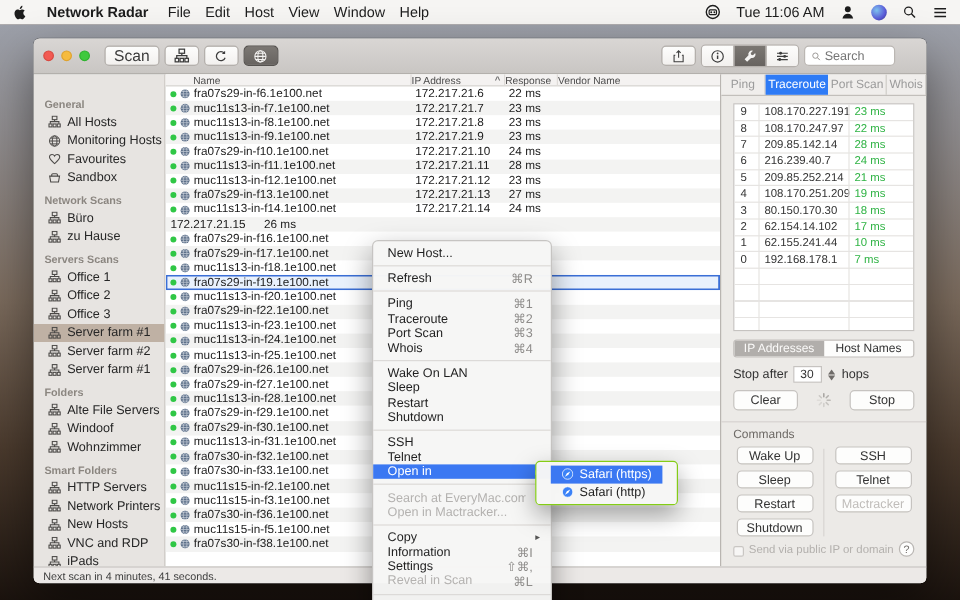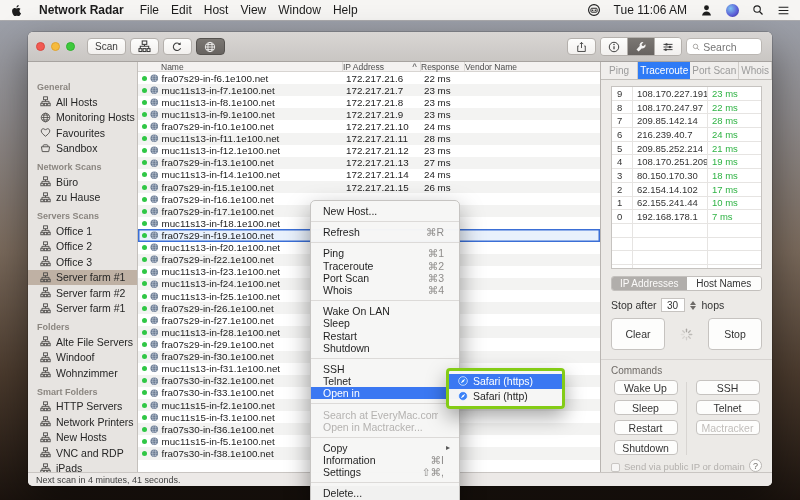--- a/index.html
+++ b/index.html
@@ -20,27 +20,27 @@
     background:#ecebe9;box-shadow:0 18px 40px rgba(0,0,0,.45),0 0 0 0.5px rgba(0,0,0,.3);display:flex;flex-direction:column;overflow:hidden}
   .toolbar{height:30px;flex:0 0 30px;background:linear-gradient(#d9d6d4,#c9c6c3);border-bottom:1px solid #a7a3a0;
     display:flex;align-items:center;padding:0 6px;gap:4px}
   .lights{display:flex;gap:6px;margin:0 8px 0 2px}
   .light{width:9px;height:9px;border-radius:50%}
   .light.red{background:#f25a52;border:0.5px solid #d94a42}
   .light.yellow{background:#f6bb3e;border:0.5px solid #dca register:1}
   .light.yellow{background:#f6bb3e;border:0.5px solid #dfa32f}
   .light.green{background:#3fc93d;border:0.5px solid #2fb32f}
   .tbtn{height:17px;min-width:29px;border:1px solid #b4b0ac;border-radius:4px;background:linear-gradient(#fdfdfc,#f2f0ee);
-    display:flex;align-items:center;justify-content:center;font-size:10px;color:#3c3c3c;padding:0 7px}
+    display:flex;align-items:center;justify-content:center;font-size:13px;color:#3c3c3c;padding:0 7px}
   .tbtn.dark{background:linear-gradient(#7b7773,#676360);border-color:#55524f;color:#f4f3f2}
   .tspacer{flex:1}
   .seg3{display:flex;border:1px solid #b4b0ac;border-radius:4px;overflow:hidden}
   .seg3 .tbtn{border:none;border-radius:0;min-width:26px}
   .seg3 .tbtn+.tbtn{border-left:1px solid #b4b0ac}
-  .searchf{width:76px;height:17px;background:#fff;border:1px solid #bbb7b3;border-radius:4px;display:flex;align-items:center;gap:3px;padding:0 5px;margin-right:4px}
+  .searchf{width:76px;height:17px;background:#fff;border:1px solid #bbb7b3;border-radius:4px;display:flex;align-items:center;gap:3px;padding:0 5px;margin-right:20px}
   .searchf input{border:none;outline:none;width:100%;font-size:10.5px;color:#333;background:transparent;font-family:inherit}
   
   .content{flex:1;display:flex;min-height:0}
   .sidebar{width:110px;flex:0 0 110px;background:#e7e4e1;border-right:1px solid #c4c0bc;overflow:hidden;padding-top:14px}
   .sec-title{font-size:9px;font-weight:bold;color:#8b8680;padding:6px 0 2px 9px}
   .side-item{height:15.5px;display:flex;align-items:center;gap:5px;padding-left:12px;font-size:10.5px;color:#262626;white-space:nowrap}
   .side-item svg{width:11px;height:11px;color:#4c4a48;flex:0 0 11px}
   .side-item.selected{background:#bfb1a4}
   
   .main{flex:1;display:flex;flex-direction:column;background:#fff;min-width:0}
@@ -81,21 +81,21 @@
   .seg2{margin:7px 10px 0;height:15px;display:flex;border:1px solid #c3c0bd;border-radius:3px;overflow:hidden;font-size:10px}
   .seg2 .opt{flex:1;display:flex;align-items:center;justify-content:center;background:#fdfdfc;color:#333}
   .seg2 .opt.selected{background:#b1aeab;color:#fbfaf9}
   .stoprow{margin:7px 10px 0;display:flex;align-items:center;font-size:10.5px;color:#333;gap:4px}
   .hopsbox{width:24px;height:14px;background:#fff;border:1px solid #c6c3c0;font-size:10px;display:flex;align-items:center;justify-content:center}
   .stepper{width:9px;height:14px;display:flex;flex-direction:column;gap:1px;justify-content:center}
   .stepper span{width:0;height:0;border-left:3.5px solid transparent;border-right:3.5px solid transparent;margin:0 auto}
   .stepper .up{border-bottom:4px solid #6e6b68}
   .stepper .down{border-top:4px solid #6e6b68}
   .btnrow{margin:6px 10px 0;display:flex;align-items:center}
-  .pbtn{height:32px;border:1px solid #c6c3c0;border-radius:4px;background:#fdfdfc;font-size:10.5px;color:#333;
+  .pbtn{height:17px;border:1px solid #c6c3c0;border-radius:4px;background:#fdfdfc;font-size:10.5px;color:#333;
         display:flex;align-items:center;justify-content:center}
   .btnrow .pbtn{width:54px}
   .btnrow .sp{flex:1;display:flex;justify-content:center}
   .hr-div{height:1px;background:#d6d3d0;margin-top:9px}
   .cmd-title{font-size:10px;color:#6e6a66;padding:5px 0 4px 10px}
   .cmd-cols{display:flex;padding:0 8px}
   .cmd-col{flex:1;display:flex;flex-direction:column;gap:5px;align-items:center}
   .cmd-col .pbtn{width:64px;height:15px}
   .pbtn.disabled{color:#c0bdba}
   .cmd-sep{width:1px;background:#d8d5d2;margin:2px 4px 0}
@@ -112,22 +112,22 @@
      border-radius:5px;box-shadow:0 10px 24px rgba(0,0,0,.4);padding:4px 0;z-index:50}
   .mi{height:12.2px;display:flex;align-items:center;padding:0 9px 0 12px;font-size:10.5px;color:#1f1f1f;white-space:nowrap}
   .mi .lbl{flex:1;overflow:hidden}
   .mi .sc{color:#8e8c8a;margin-left:6px}
   .mi .arr{margin-left:6px;font-size:8px;color:#555}
   .mi.highlighted{background:#3b78f2;color:#fff}
   .mi.highlighted .sc,.mi.highlighted .arr{color:#fff}
   .mi.disabled{color:#b4b2b0}
   .msep{height:1px;background:#dcdad8;margin:4px 0}
   
-  .smenu{position:absolute;left:446px;top:368px;width:119px;background:rgba(246,246,245,.98);border:3px solid #84cc16;
-     border-radius:4px;box-shadow:0 8px 20px rgba(0,0,0,.35);padding:3px 0;z-index:60}
+  .smenu{position:absolute;left:446px;top:384px;width:119px;background:rgba(246,246,245,.98);border:1px solid #84cc16;
+     border-radius:4px;box-shadow:0 8px 20px rgba(0,0,0,.35);padding:3px 12px;z-index:60}
   .smi{height:14.5px;display:flex;align-items:center;gap:5px;padding:0 8px 0 9px;font-size:10.5px;color:#1f1f1f;white-space:nowrap}
   .smi svg{width:10px;height:10px;flex:0 0 10px}
   .smi.highlighted{background:#3b78f2;color:#fff}
 </style>
 </head>
 <body>
 
 <svg width="0" height="0" style="position:absolute">
   <defs>
     <symbol id="i-network" viewBox="0 0 16 16">
@@ -626,27 +626,20 @@
                 <use href="#i-hostglobe"></use>
               </svg>
               <span>muc11s13-in-f14.1e100.net</span>
             </span>
             <span class="hr-ip">172.217.21.14</span>
             <span class="hr-resp">24 ms</span>
             <span class="hr-vendor"></span>
           </div>
 
           <div class="host-row">
-            <span class="hr-name">
-              <span class="dot"></span>
-              <svg>
-                <use href="#i-hostglobe"></use>
-              </svg>
-              <span>fra07s29-in-f15.1e100.net</span>
-            </span>
             <span class="hr-ip">172.217.21.15</span>
             <span class="hr-resp">26 ms</span>
             <span class="hr-vendor"></span>
           </div>
 
           <div class="host-row">
             <span class="hr-name">
               <span class="dot"></span>
               <svg>
                 <use href="#i-hostglobe"></use>
@@ -1176,20 +1169,25 @@
       <span class="sc">⌘I</span>
       <span class="arr"></span>
     </div>
 
     <div class="mi">
       <span class="lbl">Settings</span>
       <span class="sc">⇧⌘,</span>
       <span class="arr"></span>
     </div>
 
+    <div class="mi disabled">
+      <span class="lbl">Reveal in Scan</span>
+      <span class="sc">⌘L</span>
+      <span class="arr"></span>
+    </div>
 
     <div class="msep"></div>
 
     <div class="mi">
       <span class="lbl">Delete...</span>
       <span class="sc"></span>
       <span class="arr"></span>
     </div>
 
 </div>

